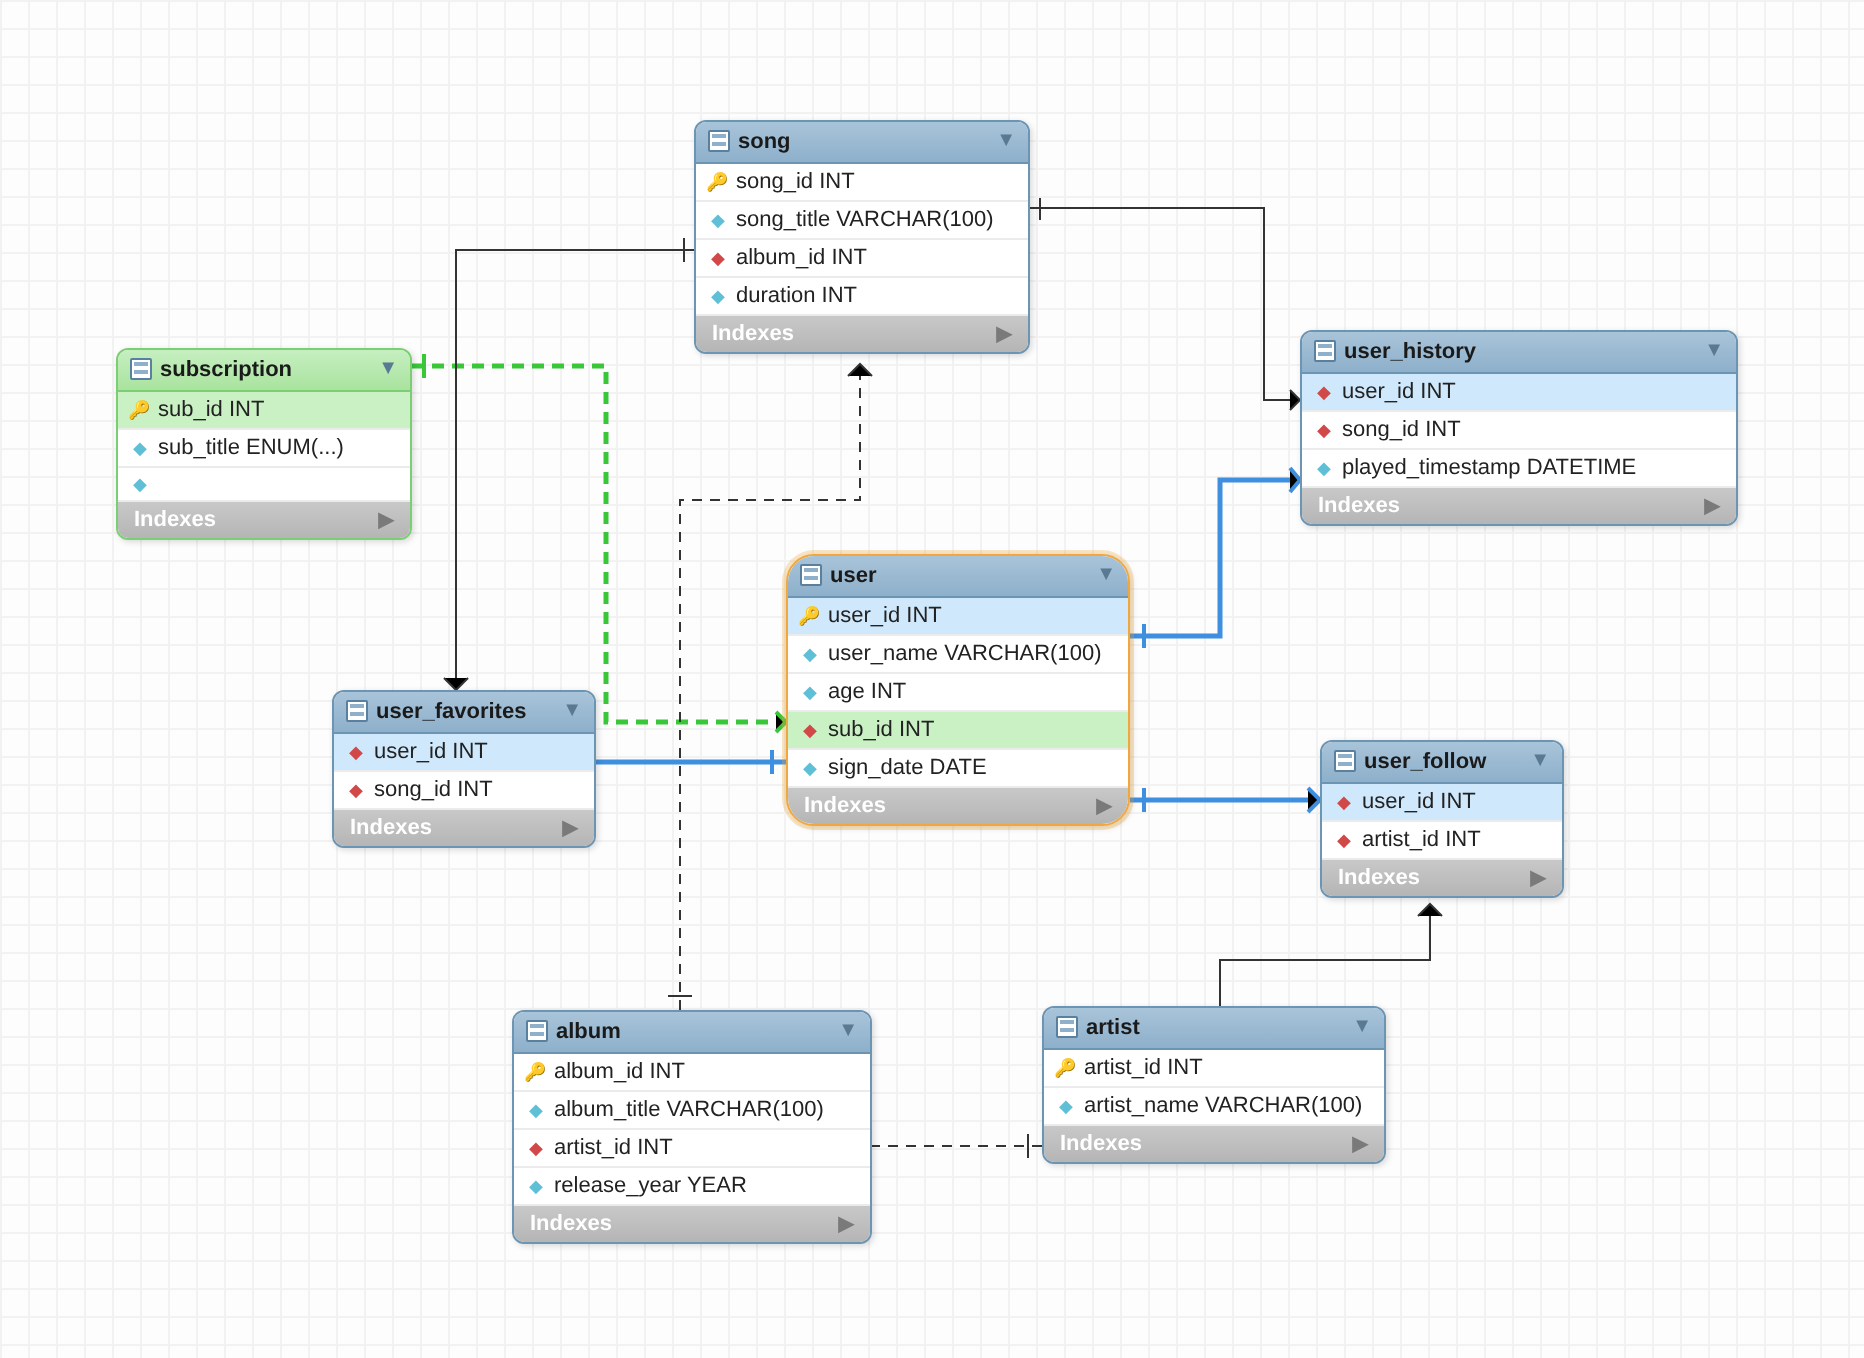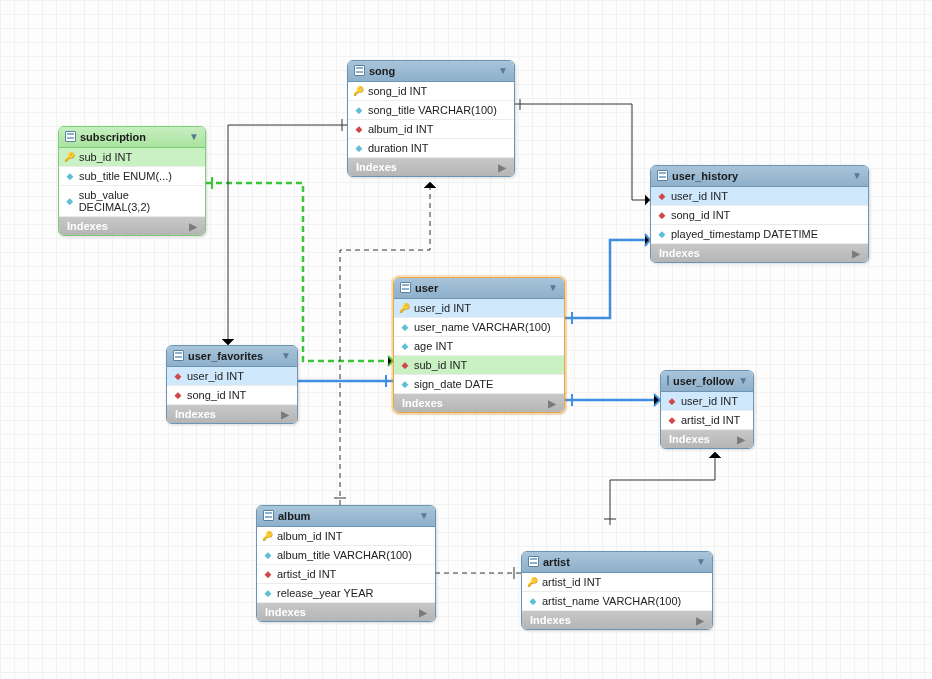--- a/index.html
+++ b/index.html
@@ -85,23 +85,23 @@
   .table-icon::before, .table-icon::after{
     content:''; position:absolute; left:1px; right:1px; height:2px; background:#8eb0cb;
   }
   .table-icon::before{ top:1px; }
   .table-icon::after{ top:5px; }
   
   .ic-key   { color:#e9c400; }  
   .ic-fk    { color:#d04848; }  
   .ic-col   { color:#5fbfd6; }  
   
-  .entity.theme-green { border-color:#7bcf72; }
+  .entity.theme-green { border-color:#7bcf72;margin-top:48px; }
   .entity.theme-green .titlebar{ background: linear-gradient(#c6efc0,#a9e39e); border-bottom-color:#7bcf72; }
-  .entity.theme-orange{ border-color:#f0a83e; box-shadow:0 0 0 2px rgba(240,168,62,.3),1px 1px 3px rgba(0,0,0,.15); }
+  .entity.theme-orange{ border-color:#f0a83e; box-shadow:0 0 0 2px rgba(240,168,62,.3),1px 1px 3px rgba(0,0,0,.15);border-radius:14px; }
 </style>
 </head>
 <body>
 
 <svg class="connectors">
   <defs>
     <style>
       .ln       { stroke:#333; stroke-width:1; fill:none; }
       .ln-dash  { stroke:#333; stroke-width:1; fill:none; stroke-dasharray:5 4; }
       .ln-green { stroke:#39c739; stroke-width:2.5; fill:none; stroke-dasharray:6 4; }
@@ -159,21 +159,20 @@
     <div class="row hl-green">
         <span class="icon ic-key">🔑</span>
         <span>sub_id INT</span>
       </div>
     <div class="row">
         <span class="icon ic-col">◆</span>
         <span>sub_title ENUM(...)</span>
       </div>
     <div class="row">
         <span class="icon ic-col">◆</span>
-        <span>sub_value DECIMAL(3,2)</span>
       </div>
   </div>
   <div class="footer">
       <span>Indexes</span>
       <span class="arrow">▶</span>
     </div>
 </div>
 
 <div class="entity" style="left:347px;top:60px;width:168px">
   <div class="titlebar">
@@ -280,21 +279,21 @@
         <span class="icon ic-fk">◆</span>
         <span>song_id INT</span>
       </div>
   </div>
   <div class="footer">
       <span>Indexes</span>
       <span class="arrow">▶</span>
     </div>
 </div>
 
-<div class="entity" style="left:660px;top:370px;width:94px">
+<div class="entity" style="left:660px;top:370px;width:122px">
   <div class="titlebar">
     <span class="table-icon"></span>
     <span>user_follow</span>
     <span class="arrow">▼</span>
   </div>
   <div class="rows">
     <div class="row hl-blue">
         <span class="icon ic-fk">◆</span>
         <span>user_id INT</span>
       </div>
@@ -332,21 +331,21 @@
         <span class="icon ic-col">◆</span>
         <span>release_year YEAR</span>
       </div>
   </div>
   <div class="footer">
       <span>Indexes</span>
       <span class="arrow">▶</span>
     </div>
 </div>
 
-<div class="entity" style="left:521px;top:551px;width:192px">
+<div class="entity" style="left:521px;top:503px;width:172px">
   <div class="titlebar">
     <span class="table-icon"></span>
     <span>artist</span>
     <span class="arrow">▼</span>
   </div>
   <div class="rows">
     <div class="row">
         <span class="icon ic-key">🔑</span>
         <span>artist_id INT</span>
       </div>

